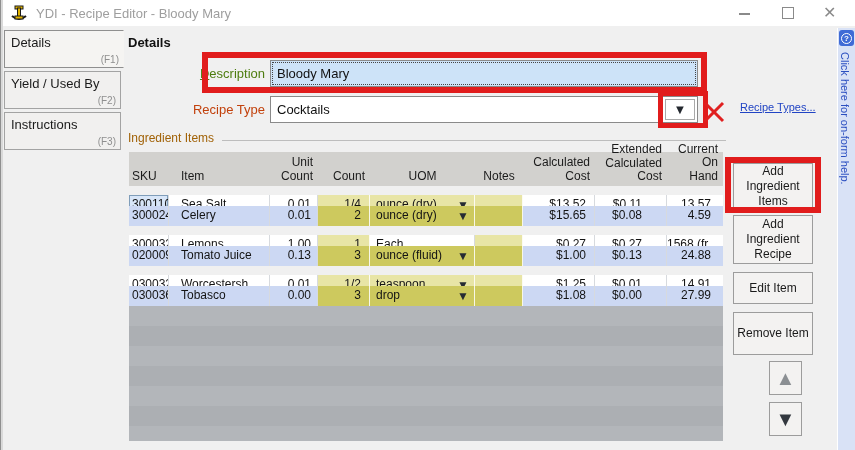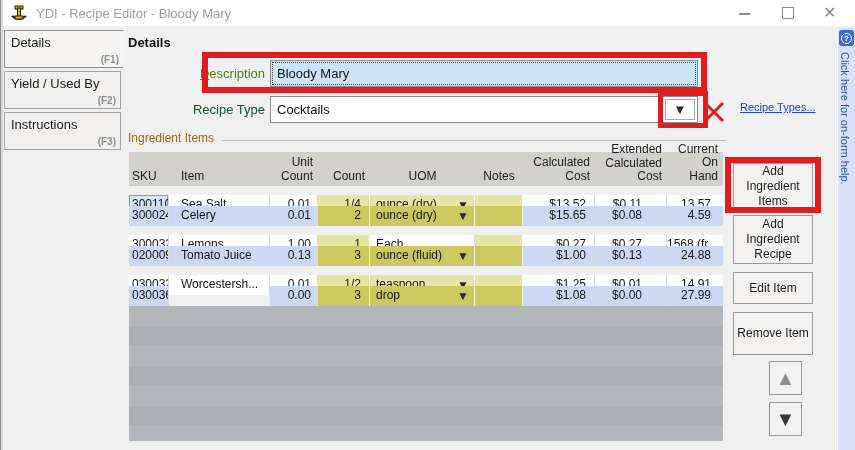--- a/index.html
+++ b/index.html
@@ -15,25 +15,25 @@
   .btn-min { left:739px; top:13px; width:11px; height:2px; background:#8a8a8a; }
   .btn-max { left:782px; top:7px; width:12px; height:12px; border:1px solid #8a8a8a; background:#fff; }
   .btn-close { left:823px; top:3px; font-size:16px; color:#8a8a8a; line-height:20px; }
 
   .main-bg { left:0; top:26px; width:855px; height:424px; background:#f0f0f0; }
 
   
   .tab { left:4px; width:117px; height:38px; background:#f1f0ef; border:1px solid #a3a3a3; }
   .tab.active { width:120px; background:#f5f4f2; border-color:#8f8f8f; border-right-color:#f5f4f2; }
   .tab-label { position:absolute; left:6px; top:4px; font-size:13px; color:#1a1a1a; }
-  .tab-fkey { position:absolute; right:4px; bottom:2px; font-size:10px; color:#8f8f8f;font-weight:bold; }
+  .tab-fkey { position:absolute; right:4px; bottom:2px; font-size:10px; color:#8f8f8f; }
 
   
   .section-title { left:128px; top:35px; font-size:13px; font-weight:bold; color:#111; }
-  .fld-label { width:106px; text-align:right; font-size:13px; color:#14532d; white-space:nowrap; }
+  .fld-label { width:106px; text-align:right; font-size:13px; color:#c2410c; white-space:nowrap; }
   .lbl-desc { left:159px; top:66px; color:#4d7c0f; }
   .lbl-desc::first-letter { text-decoration:underline; }
   .lbl-rtype { left:159px; top:102px; }
   .fld-desc { left:270px; top:60px; width:428px; height:27px; background:#cde3f8; border:1px solid #8a8a8a;
               outline:1px dotted #444; outline-offset:-3px; font-size:13px; line-height:25px; padding-left:6px; color:#111; }
   .fld-combo { left:270px; top:96px; width:428px; height:27px; background:#fff; border:1px solid #8a8a8a;
                font-size:13px; line-height:25px; padding-left:6px; color:#111; }
   .combo-arrow-btn { position:absolute; right:2px; top:2px; width:30px; height:21px; background:#fff;
                border:1px solid #a9a9a9; text-align:center; font-size:13px; line-height:20px; color:#23272e; }
   .link { left:740px; top:101px; font-size:11px; color:#2144c4; text-decoration:underline; white-space:nowrap; cursor:pointer; }
@@ -207,20 +207,21 @@
     <div class="c col-cnt k">1/2</div>
     <div class="c col-uom k"><span>teaspoon</span><span class="dd">▼</span></div>
     <div class="c col-note k"></div>
     <div class="c col-calc">$1.25</div>
     <div class="c col-ext">$0.01</div>
     <div class="c col-hand">14.91</div>
   </div>
 
   <div class="trow even" style="top:134px;">
     <div class="c col-sku">030036</div>
+    <div class="c col-item">Tobasco</div>
     <div class="c col-unit">0.00</div>
     <div class="c col-cnt k">3</div>
     <div class="c col-uom k"><span>drop</span><span class="dd">▼</span></div>
     <div class="c col-note k"></div>
     <div class="c col-calc">$1.08</div>
     <div class="c col-ext">$0.00</div>
     <div class="c col-hand">27.99</div>
   </div>
 </div>
 <div class="abs empty-rows"></div>

